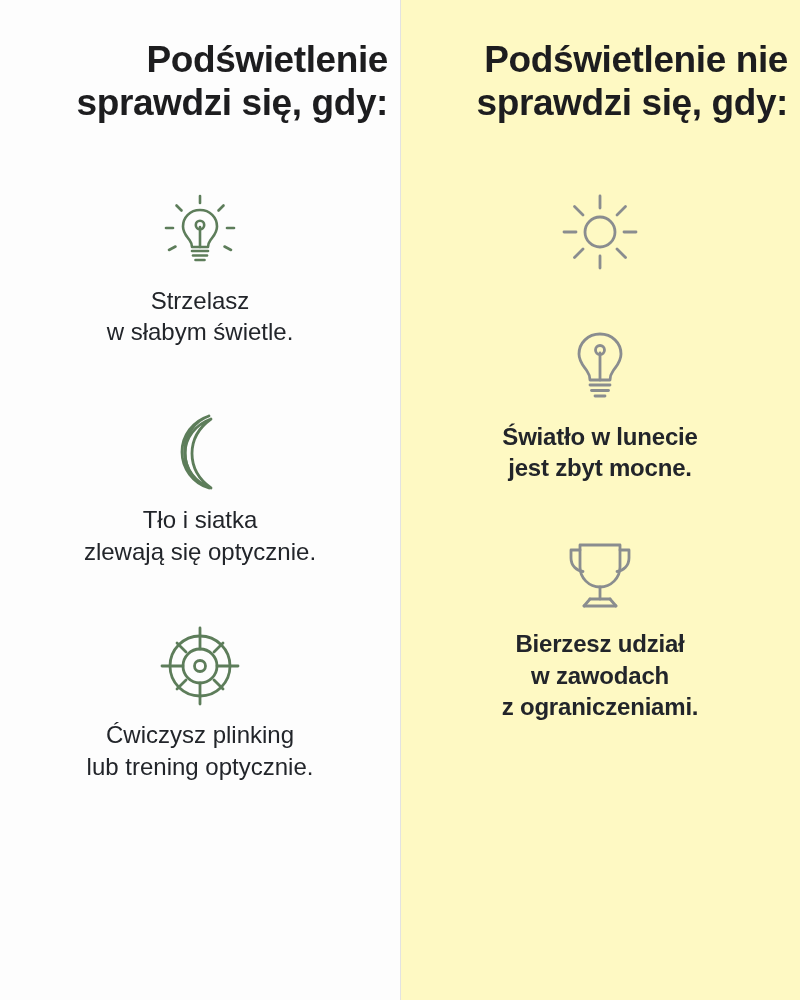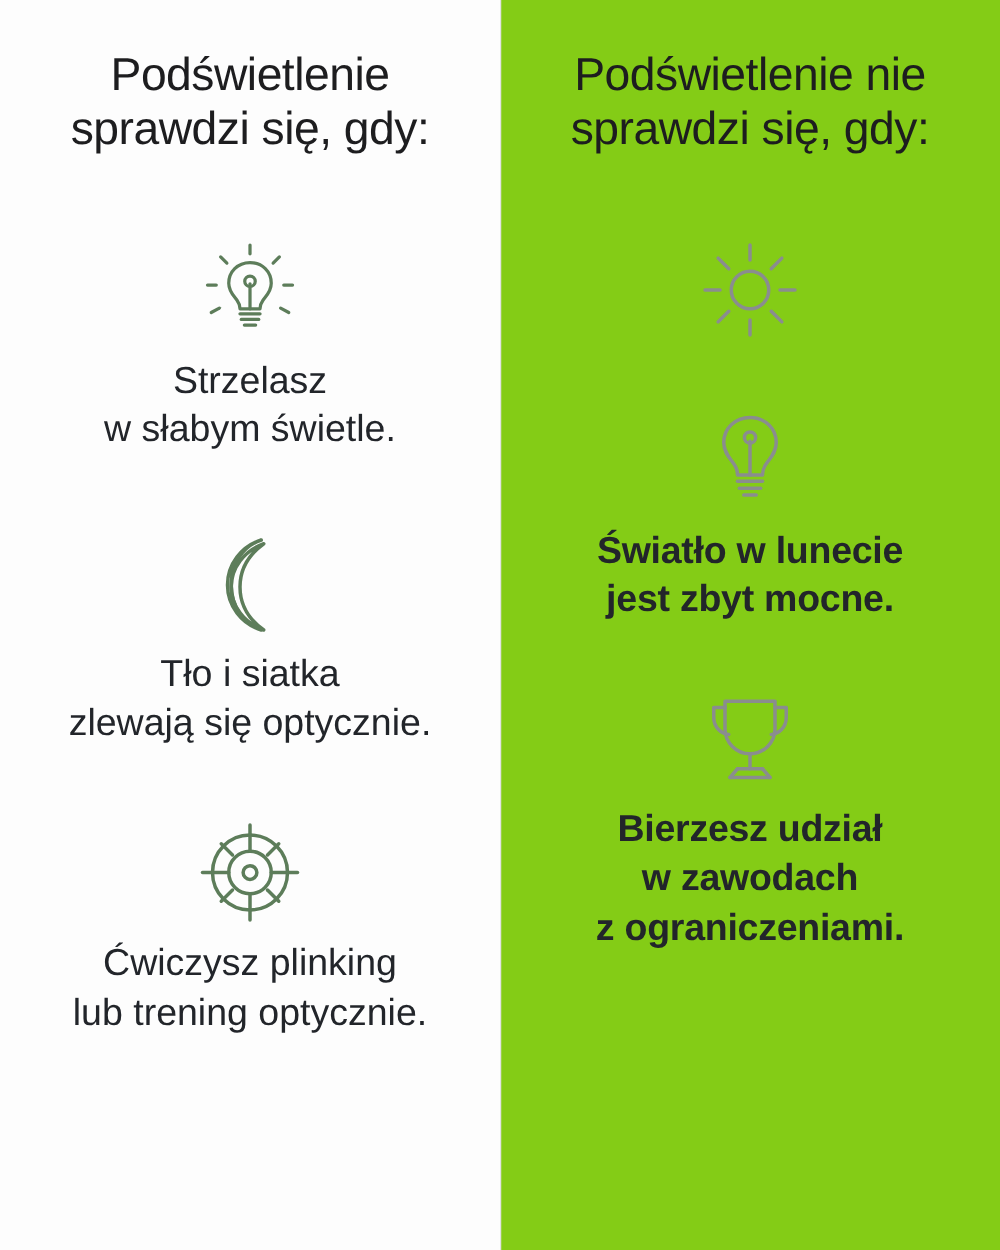--- a/index.html
+++ b/index.html
@@ -38,31 +38,31 @@
     box-sizing: border-box;
     display: flex;
     flex-direction: column;
     align-items: center;
     padding-top: 38px;
   }
   .col-left {
     background: #fdfdfd;
   }
   .col-right {
-    background: #84cc16;
+    background: #fef9c3;
   }
   .col-title {
     font-size: 37px;
-    font-weight: normal;
+    font-weight: bold;
     line-height: 1.17;
     color: #1d1d1f;
-    text-align: center;
+    text-align: right;
     letter-spacing: -0.4px;
     margin: 0 0 8px 0;
-    padding: 0 26px;
+    padding: 0 12px;
     box-sizing: border-box;
     width: 100%;
   }
   .items {
     width: 100%;
     display: flex;
     flex-direction: column;
     align-items: center;
   }
   .item {
@@ -72,21 +72,21 @@
     align-items: center;
     box-sizing: border-box;
   }
   .item-icon {
     display: flex;
     align-items: center;
     justify-content: center;
     height: 106px;
   }
   .item-label {
-    font-size: 30px;
+    font-size: 24px;
     line-height: 1.32;
     color: #22252a;
     text-align: center;
     padding: 0 20px;
     box-sizing: border-box;
     width: 100%;
     white-space: pre-line;
   }
   .col-left .item-1 { margin-top: 46px; }
   .col-left .item-2 { margin-top: 50px; }

